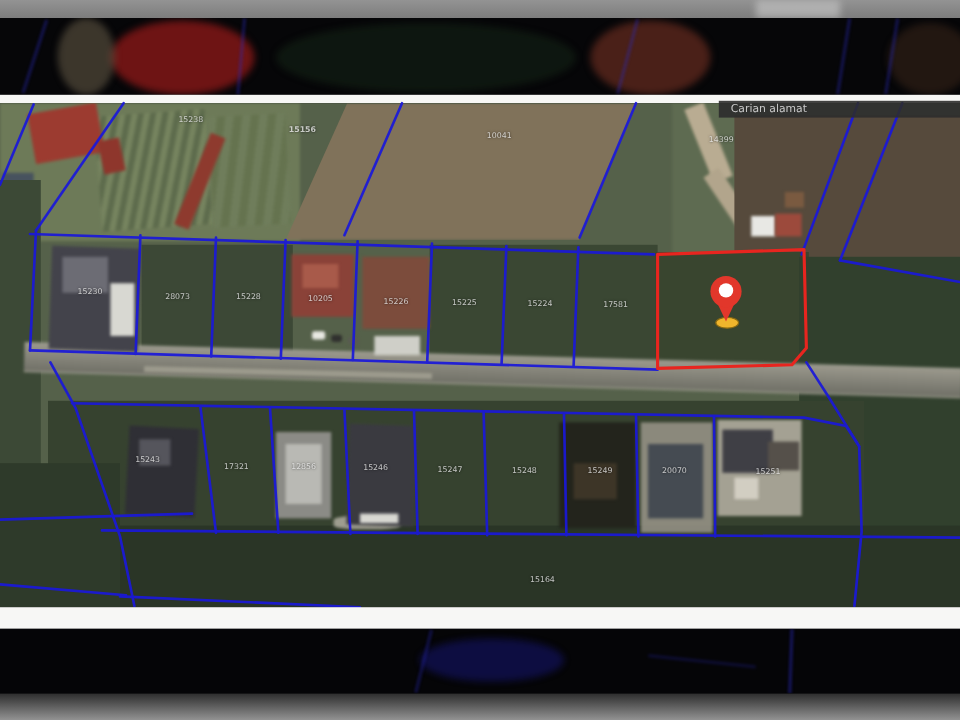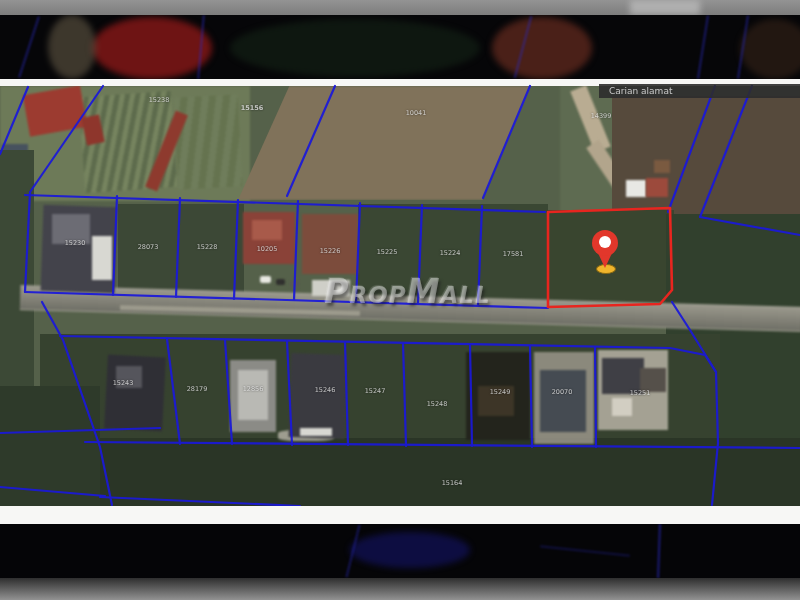--- a/index.html
+++ b/index.html
@@ -186,43 +186,42 @@
     <polygon points="548,212 670,208 672,290 660,304 548,307" fill="none" stroke="#e8251f" stroke-width="2.6" stroke-linejoin="round"></polygon>
   </svg>
 
   <div class="pin-wrap">
     <div class="abs" id="pin-ellipse"></div>
     <div class="abs" id="pin-tail"></div>
     <div class="abs" id="pin-balloon"></div>
     <div class="abs" id="pin-dot"></div>
   </div>
 
-  <div class="abs" id="watermark">PropMall</div>
 
   <div class="abs" id="search-bar">Carian alamat</div>
 
   <div class="abs" id="lot-labels" style="left:0;top:0;width:800px;height:600px;pointer-events:none;">
       <span class="lot-label" style="left: 115px; top: 100px; margin-left: 44px;">15238</span>
       <span class="lot-label" style="left: 252px; top: 108px; font-weight: bold;">15156</span>
       <span class="lot-label" style="left: 416px; top: 113px;">10041</span>
       <span class="lot-label" style="left: 601px; top: 116px;">14399</span>
       <span class="lot-label" style="left: 75px; top: 243px;">15230</span>
       <span class="lot-label" style="left: 148px; top: 247px;">28073</span>
       <span class="lot-label" style="left: 207px; top: 247px;">15228</span>
       <span class="lot-label" style="left: 267px; top: 249px;">10205</span>
       <span class="lot-label" style="left: 330px; top: 251px;">15226</span>
       <span class="lot-label" style="left: 387px; top: 252px;">15225</span>
       <span class="lot-label" style="left: 450px; top: 253px;">15224</span>
       <span class="lot-label" style="left: 513px; top: 254px;">17581</span>
       <span class="lot-label" style="left: 123px; top: 383px;">15243</span>
-      <span class="lot-label" style="left: 197px; top: 389px;">28179</span>
+      <span class="lot-label" style="left: 197px; top: 389px;">17321</span>
       <span class="lot-label" style="left: 253px; top: 389px;">12856</span>
-      <span class="lot-label" style="left: 313px; top: 390px; margin-left: 12px;">15246</span>
+      <span class="lot-label" style="left: 313px; top: 390px;">15246</span>
       <span class="lot-label" style="left: 375px; top: 391px;">15247</span>
-      <span class="lot-label" style="left: 437px; top: 404px; text-align: right;">15248</span>
+      <span class="lot-label" style="left: 437px; top: 392px; text-align: right;">15248</span>
       <span class="lot-label" style="left: 500px; top: 392px;">15249</span>
       <span class="lot-label" style="left: 562px; top: 392px;">20070</span>
       <span class="lot-label" style="left: 640px; top: 393px;">15251</span>
       <span class="lot-label" style="left: 452px; top: 483px;">15164</span>
     </div>
 
   <div class="abs" id="gap-bottom-white"></div>
   <div class="abs" id="band-bottom-dark">
     <div class="abs soft2 blob" style="left:350px;top:8px;width:120px;height:36px;background:#101050;opacity:.8;"></div>
     <div class="abs blue-faint soft" style="left:352px;top:0;height:54px;transform:rotate(14deg);opacity:.45;"></div>

